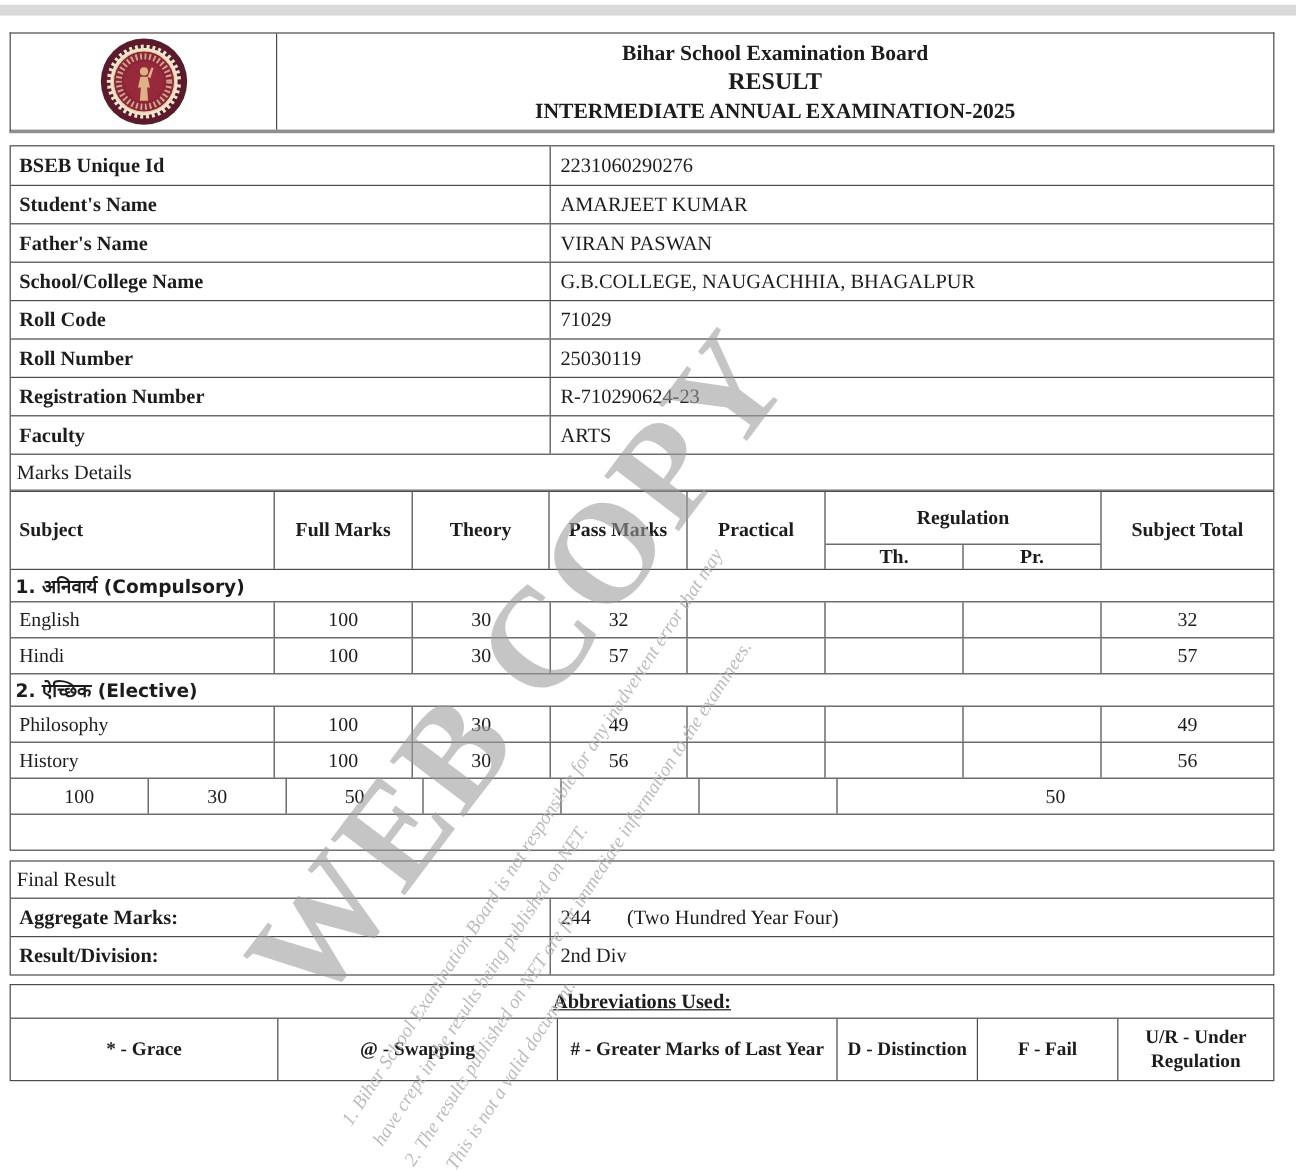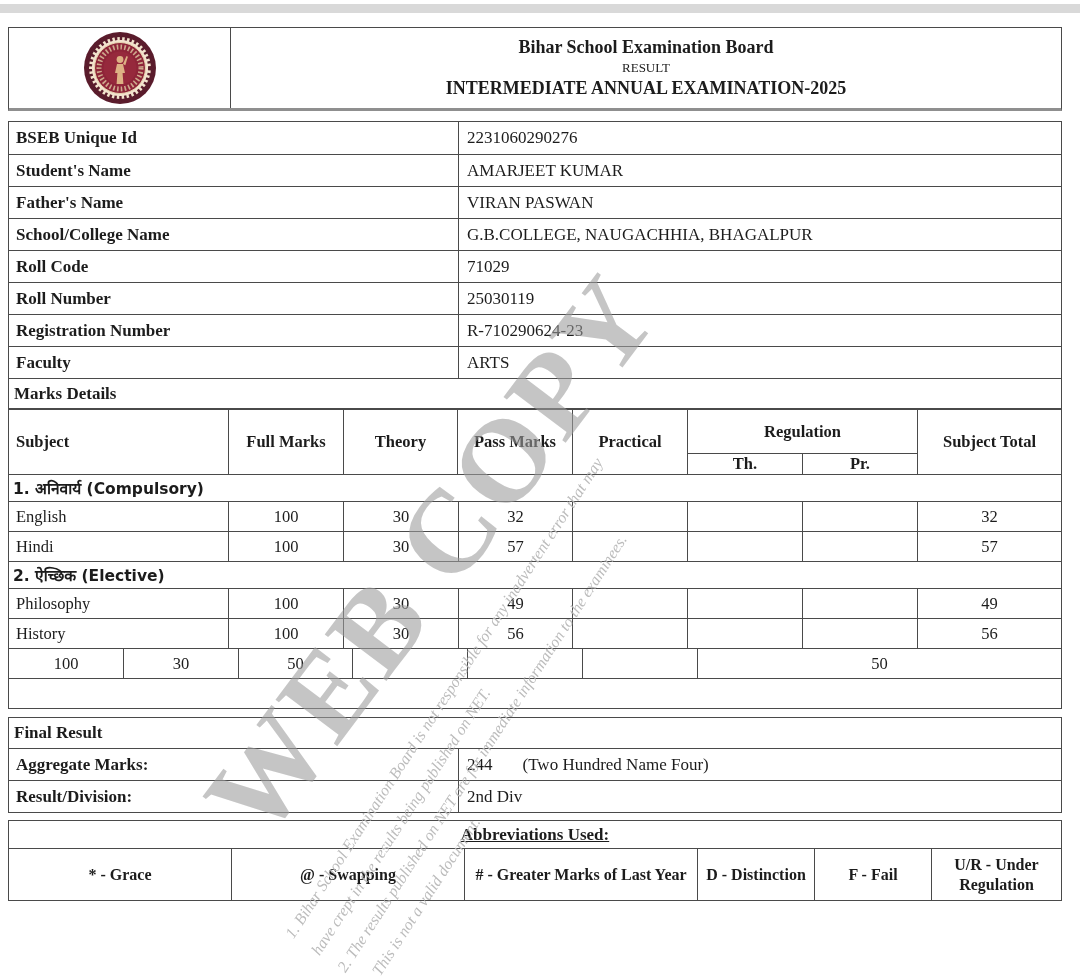--- a/index.html
+++ b/index.html
@@ -7,36 +7,36 @@
               font-family:"Liberation Serif","DejaVu Serif","DejaVu Sans",serif;
               color:#1c1c1c; position:relative; }
   .top-strip { position:absolute; top:4px; left:0; width:1080px; height:9px; background:#d9d9d9; }
   .sheet { position:absolute; left:8px; top:27px; width:1054px; }
 
   
   .header-table { display:flex; height:84px; border:1.6px solid #4a4a4a; border-bottom:3px solid #8f8f8f; background:#fff; }
   .logo-cell { width:222px; flex:0 0 222px; border-right:1.4px solid #4a4a4a; display:flex; align-items:center; justify-content:center; }
   .title-cell { flex:1; display:flex; flex-direction:column; align-items:center; justify-content:center; gap:2px; }
   .title-main  { font-weight:700; font-size:18px; }
-  .title-sub   { font-weight:400; font-size:13px; }
+  .title-sub   { font-weight:700; font-size:20px; }
   .title-exam  { font-weight:700; font-size:18px; }
 
   
   .tbl { border:1.5px solid #4a4a4a; background:#fff; }
   .row { display:flex; border-top:1.5px solid #4a4a4a; align-items:stretch; }
   .row:first-child { border-top:none; }
 
   
   .details-table { margin-top:10px; }
   .d-row { height:32px; }
   .d-label { width:450px; flex:0 0 450px; border-right:1.4px solid #4a4a4a;
              font-weight:700; font-size:17px; display:flex; align-items:center; padding-left:7px; }
   .d-value { flex:1; display:flex; align-items:center; padding-left:8px; font-size:17px; }
   .full-row { height:30px; display:flex; align-items:center; padding-left:5px;
-              font-weight:700; font-size:17px; }
+              font-weight:400; font-size:17px; }
 
   
   .marks-table { }
   .mh { display:flex; height:64px; }
   .mh-cell { border-right:1.4px solid #4a4a4a; display:flex; align-items:center; justify-content:center;
              font-weight:700; font-size:16.5px; text-align:center; }
   .c-subject  { width:220px; flex:0 0 220px; justify-content:flex-start; padding-left:7px; }
   .c-full     { width:115px; flex:0 0 115px; }
   .c-pass     { width:115px; flex:0 0 115px; }
   .c-theory   { width:114px; flex:0 0 114px; }
@@ -226,21 +226,21 @@
 
     <div class="empty-row"></div>
   </div>
 
   <div class="tbl final-table">
     <div class="row full-row">Final Result</div>
     <div class="row d-row f-row">
       <div class="d-label">Aggregate Marks:</div>
       <div class="d-value">
         <span>244</span>
-        <span class="agg-words">(Two Hundred Name Four)</span>
+        <span class="agg-words">(Two Hundred Year Four)</span>
       </div>
     </div>
     <div class="row d-row f-row">
       <div class="d-label">Result/Division:</div>
       <div class="d-value">2nd Div</div>
     </div>
   </div>
 
   <div class="tbl abbrev-table">
     <div class="ab-title">Abbreviations Used:</div>

